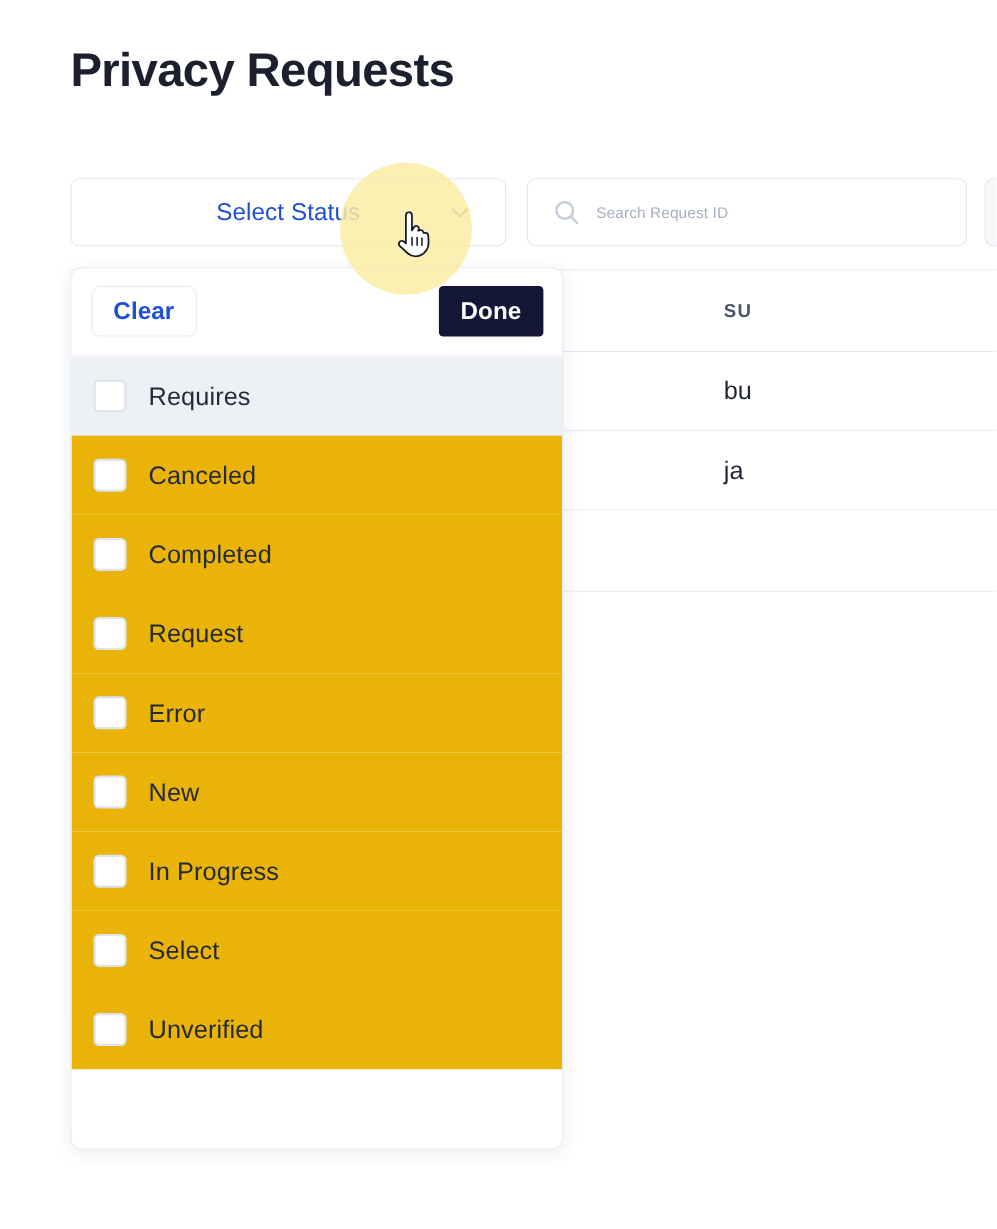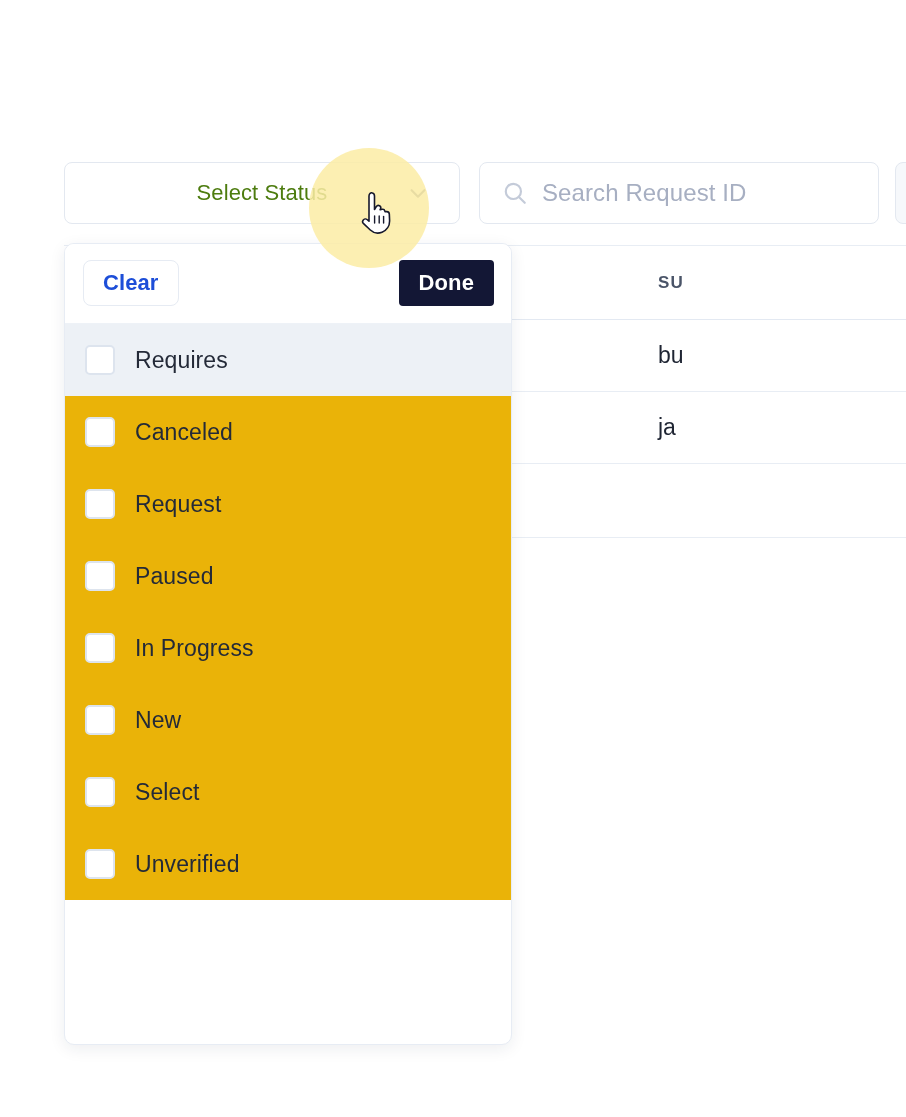--- a/index.html
+++ b/index.html
@@ -48,21 +48,21 @@
     height: 62px;
     border: 1px solid #e3e8f0;
     border-radius: 8px;
     background: #ffffff;
     display: flex;
     align-items: center;
     justify-content: center;
   }
   .select-status-label {
     font-size: 22px;
-    color: #4d7c0f;
+    color: #1d4ed8;
     letter-spacing: 0.1px;
   }
   .select-chevron {
     position: absolute;
     right: 30px;
     top: 50%;
     transform: translateY(-50%);
     width: 22px;
     height: 22px;
     display: block;
@@ -77,21 +77,21 @@
     border: 1px solid #e3e8f0;
     border-radius: 8px;
     background: #ffffff;
     display: flex;
     align-items: center;
     padding-left: 22px;
   }
   .search-icon { width: 26px; height: 26px; flex: 0 0 auto; }
   .search-placeholder {
     margin-left: 14px;
-    font-size: 24px;
+    font-size: 14px;
     color: #a7afc2;
     letter-spacing: 0.1px;
     text-align: right;
   }
 
   .third-filter {
     position: absolute;
     left: 831px;
     top: 0;
     width: 120px;
@@ -245,20 +245,21 @@
     height: 42px;
     z-index: 50;
     pointer-events: none;
   }
 </style>
 </head>
 <body>
 
 <div id="root">
 
+  <div class="page-title">Privacy Requests</div>
 
   <div class="table">
     <div class="table-head">
       <div class="th col-1"></div>
       <div class="th col-2">REQUEST TYPE</div>
       <div class="th col-3">SU</div>
     </div>
     <div class="table-row">
       <div class="col-1"></div>
       <div class="col-2">
@@ -309,33 +310,37 @@
         <div class="option highlighted">
           <span class="option-checkbox"></span>
           <span class="option-label">Requires</span>
         </div>
         <div class="option">
           <span class="option-checkbox"></span>
           <span class="option-label">Canceled</span>
         </div>
         <div class="option">
           <span class="option-checkbox"></span>
+          <span class="option-label">Completed</span>
+        </div>
+        <div class="option">
+          <span class="option-checkbox"></span>
           <span class="option-label">Request</span>
         </div>
         <div class="option">
           <span class="option-checkbox"></span>
-          <span class="option-label">Paused</span>
+          <span class="option-label">Error</span>
+        </div>
+        <div class="option">
+          <span class="option-checkbox"></span>
+          <span class="option-label">New</span>
         </div>
         <div class="option">
           <span class="option-checkbox"></span>
           <span class="option-label">In Progress</span>
-        </div>
-        <div class="option">
-          <span class="option-checkbox"></span>
-          <span class="option-label">New</span>
         </div>
         <div class="option">
           <span class="option-checkbox"></span>
           <span class="option-label">Select</span>
         </div>
         <div class="option">
           <span class="option-checkbox"></span>
           <span class="option-label">Unverified</span>
         </div>
       </div>

